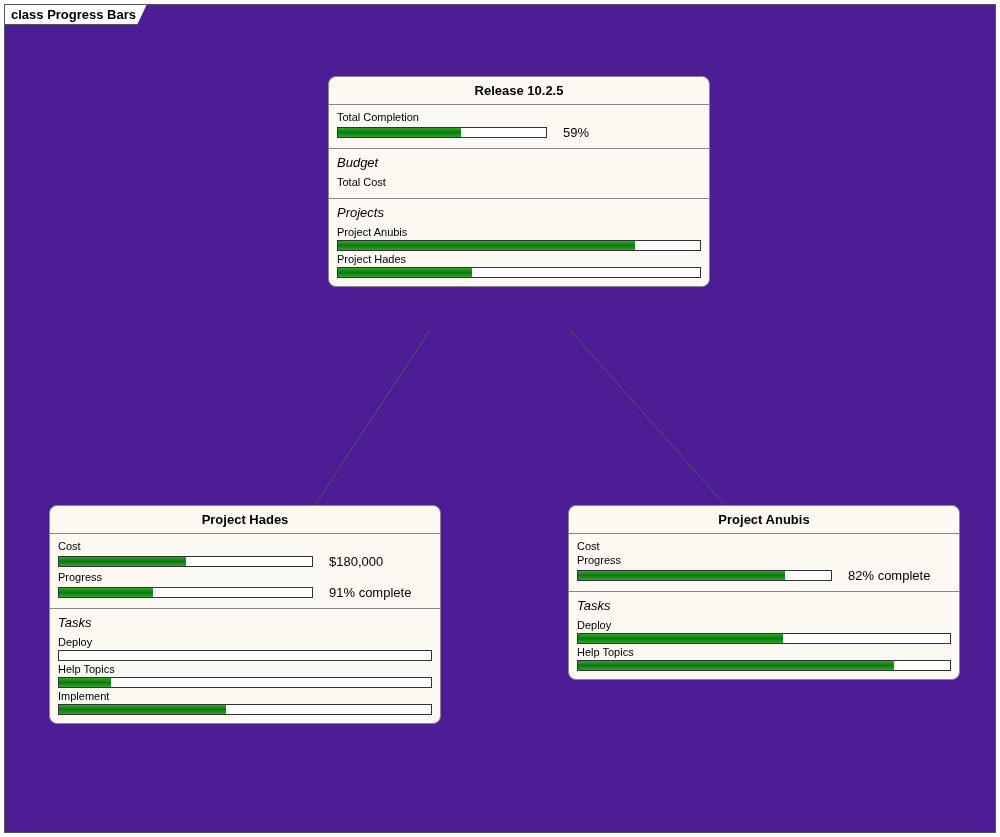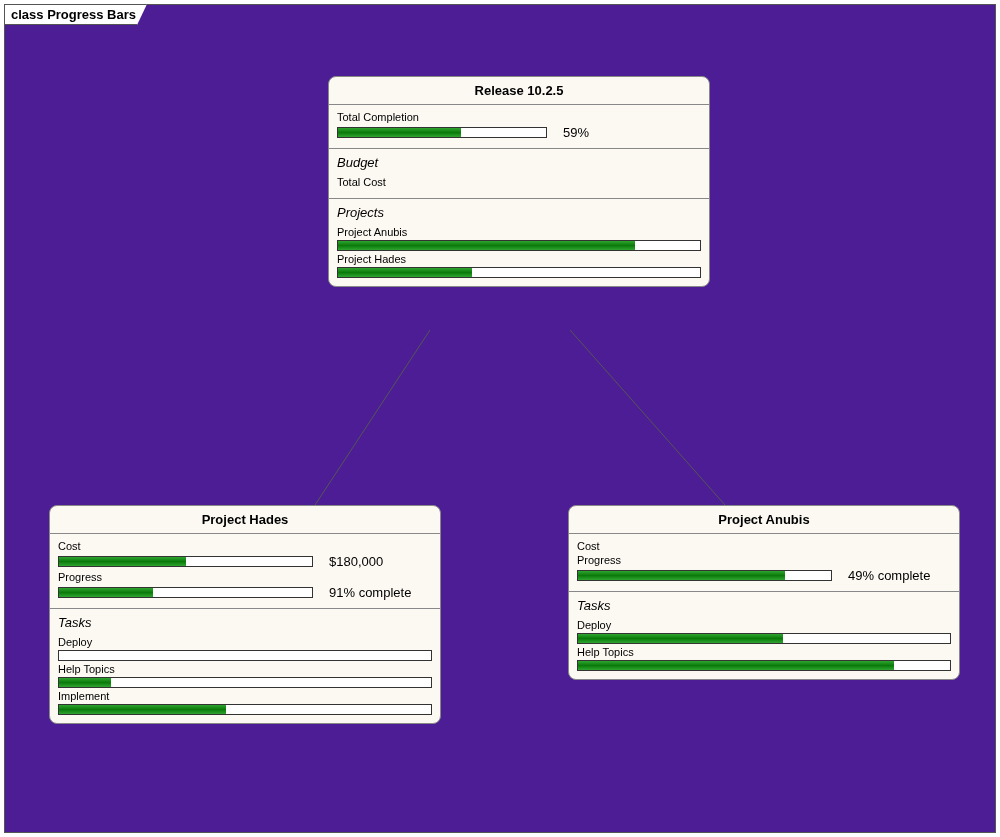--- a/index.html
+++ b/index.html
@@ -204,21 +204,21 @@
     <div class="section">
       <div class="row">
         <div class="row-label">Cost</div>
       </div>
       <div class="row">
         <div class="row-label">Progress</div>
         <div class="bar-line">
           <div class="bar" style="max-width:255px;">
               <div class="bar-fill" style="width:82%"></div>
             </div>
-          <div class="bar-value">49% complete</div>
+          <div class="bar-value">82% complete</div>
         </div>
       </div>
     </div>
 
     <div class="section">
       <div class="section-head">Tasks</div>
       <div class="row">
           <div class="row-label">Deploy</div>
           <div class="bar-line">
             <div class="bar">

